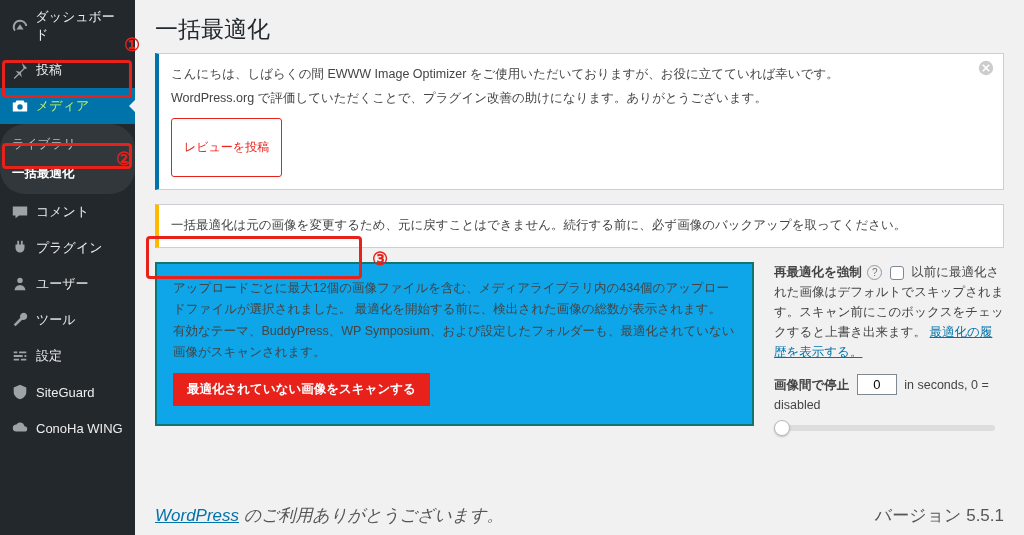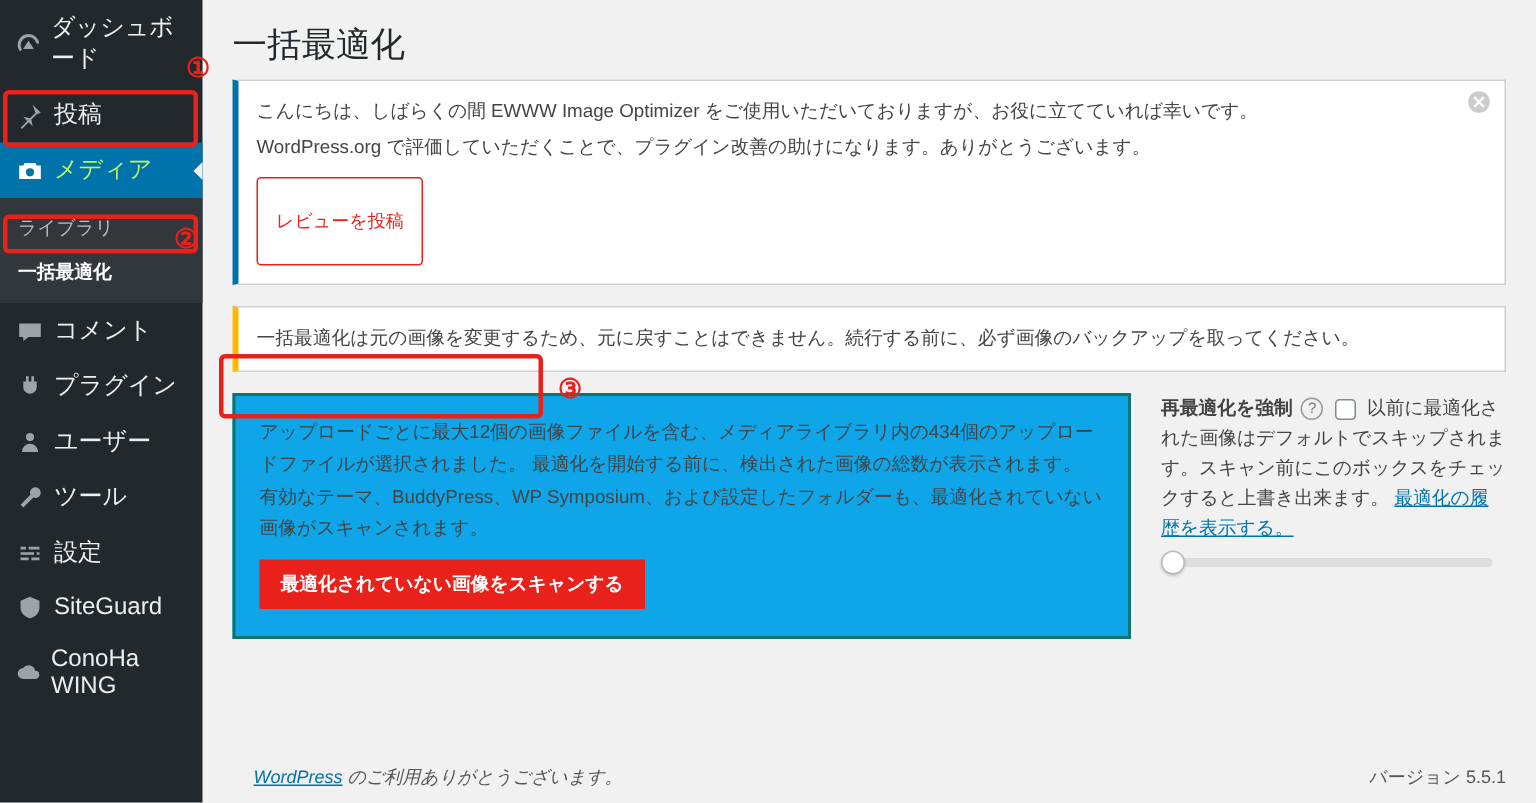--- a/index.html
+++ b/index.html
@@ -1,26 +1,26 @@
 <!DOCTYPE html>
 <html><head>
 <meta charset="utf-8">
 <style>
   * { box-sizing: border-box; margin: 0; padding: 0; }
   body { font-family: -apple-system, BlinkMacSystemFont, "Segoe UI", "Hiragino Kaku Gothic ProN", Meiryo, sans-serif; font-size: 13px; color: #444; background: #f1f1f1; width: 1024px; height: 535px; overflow: hidden; position: relative; }
 
   
   .sidebar { position: absolute; left: 0; top: 0; width: 135px; height: 535px; background: #23282d; color: #eee; }
-  .menu-item { display: flex; align-items: center; padding: 8px 10px; font-size: 16px; color: #eee; cursor: pointer; position: relative; }
+  .menu-item { display: flex; align-items: center; padding: 8px 10px; font-size: 13px; color: #eee; cursor: pointer; position: relative; }
   .menu-item .icon { width: 20px; height: 20px; display: flex; align-items: center; justify-content: center; margin-right: 6px; color: rgba(240,245,250,.6); }
   .menu-item .icon svg { width: 18px; height: 18px; }
   .menu-item.current { background: #0073aa; color: #bef264; }
   .menu-item.current .icon { color: #fff; }
   .menu-item.current::after { content: ""; position: absolute; right: 0; top: 50%; margin-top: -6px; border: 6px solid transparent; border-right-color: #f1f1f1; }
-  .submenu { background: #32373c; padding: 6px 0; }
+  .submenu { background: #32373c; padding: 6px 0; border-radius: 25px; }
   .submenu-item { padding: 6px 12px; font-size: 12.5px; color: rgba(240,245,250,.7); cursor: pointer; }
   .submenu-item.current { color: #fff; font-weight: 600; }
 
   
   .hilite-media { position: absolute; left: 2px; top: 60px; width: 130px; height: 38px; border: 3px solid #e8211b; border-radius: 4px; pointer-events: none; z-index: 50; }
   .hilite-bulk { position: absolute; left: 2px; top: 143px; width: 130px; height: 26px; border: 3px solid #e8211b; border-radius: 4px; pointer-events: none; z-index: 50; }
   .hilite-scan { position: absolute; left: 146px; top: 236px; width: 216px; height: 43px; border: 3px solid #e8211b; border-radius: 4px; pointer-events: none; z-index: 50; }
   .anno { position: absolute; color: #e8211b; font-weight: bold; font-size: 18px; pointer-events: none; z-index: 51; font-family: serif; }
   .anno.a1 { left: 124px; top: 34px; }
   .anno.a2 { left: 116px; top: 148px; }
@@ -46,21 +46,21 @@
 
   .side-block { font-size: 12.5px; line-height: 1.6; }
   .side-block b { font-weight: 600; }
   .side-block .help { display:inline-flex; width:15px; height:15px; border:1px solid #999; border-radius:50%; align-items:center; justify-content:center; font-size:10px; color:#777; margin-left:2px; vertical-align:middle; }
   .checkbox { width:14px; height:14px; border:1px solid #7e8993; display:inline-block; vertical-align:middle; margin:0 4px; background:#fff; border-radius:3px; cursor:pointer; }
   .num-input { width: 40px; border:1px solid #7e8993; padding:2px 4px; font-size:13px; text-align:center; margin:0 4px; }
   .link { color:#0073aa; text-decoration:underline; cursor:pointer; }
   .slider-track { height:6px; background:#ddd; border-radius:3px; margin-top:10px; position:relative; width:96%; }
   .slider-thumb { position:absolute; left:0; top:-5px; width:16px; height:16px; background:#fff; border:1px solid #bbb; border-radius:50%; box-shadow:0 1px 2px rgba(0,0,0,.2); cursor:pointer; }
 
-  .footer { position:absolute; left:34px; right:20px; bottom:8px; display:flex; justify-content:space-between; font-size:12px; font-style:italic; color:#555; }
+  .footer { position:absolute; left:20px; right:20px; bottom:8px; display:flex; justify-content:space-between; font-size:17px; font-style:italic; color:#555; }
   .footer .wp { color:#0073aa; text-decoration:underline; cursor:pointer; }
   .footer .ver { font-style:normal; }
 </style>
 </head>
 <body>
 
 <div class="sidebar">
   <div class="menu-item">
     <span class="icon">
         <svg viewBox="0 0 20 20" fill="currentColor">
@@ -189,20 +189,25 @@
     </div>
     <div class="col-side">
       <div class="side-block">
         <div>
           <b>再最適化を強制</b>
           <span class="help">?</span>
           <span class="checkbox"></span>
           <span>以前に最適化された画像はデフォルトでスキップされます。スキャン前にこのボックスをチェックすると上書き出来ます。</span>
           <span class="link">最適化の履歴を表示する。</span>
         </div>
+        <div style="margin-top:12px;">
+          <b>画像間で停止</b>
+          <input class="num-input" value="0" style="">
+          <span>in seconds, 0 = disabled</span>
+        </div>
         <div class="slider-track">
           <div class="slider-thumb"></div>
         </div>
       </div>
     </div>
   </div>
 
   <div class="footer">
     <span>
       <span class="wp">WordPress</span><span> のご利用ありがとうございます。</span>

